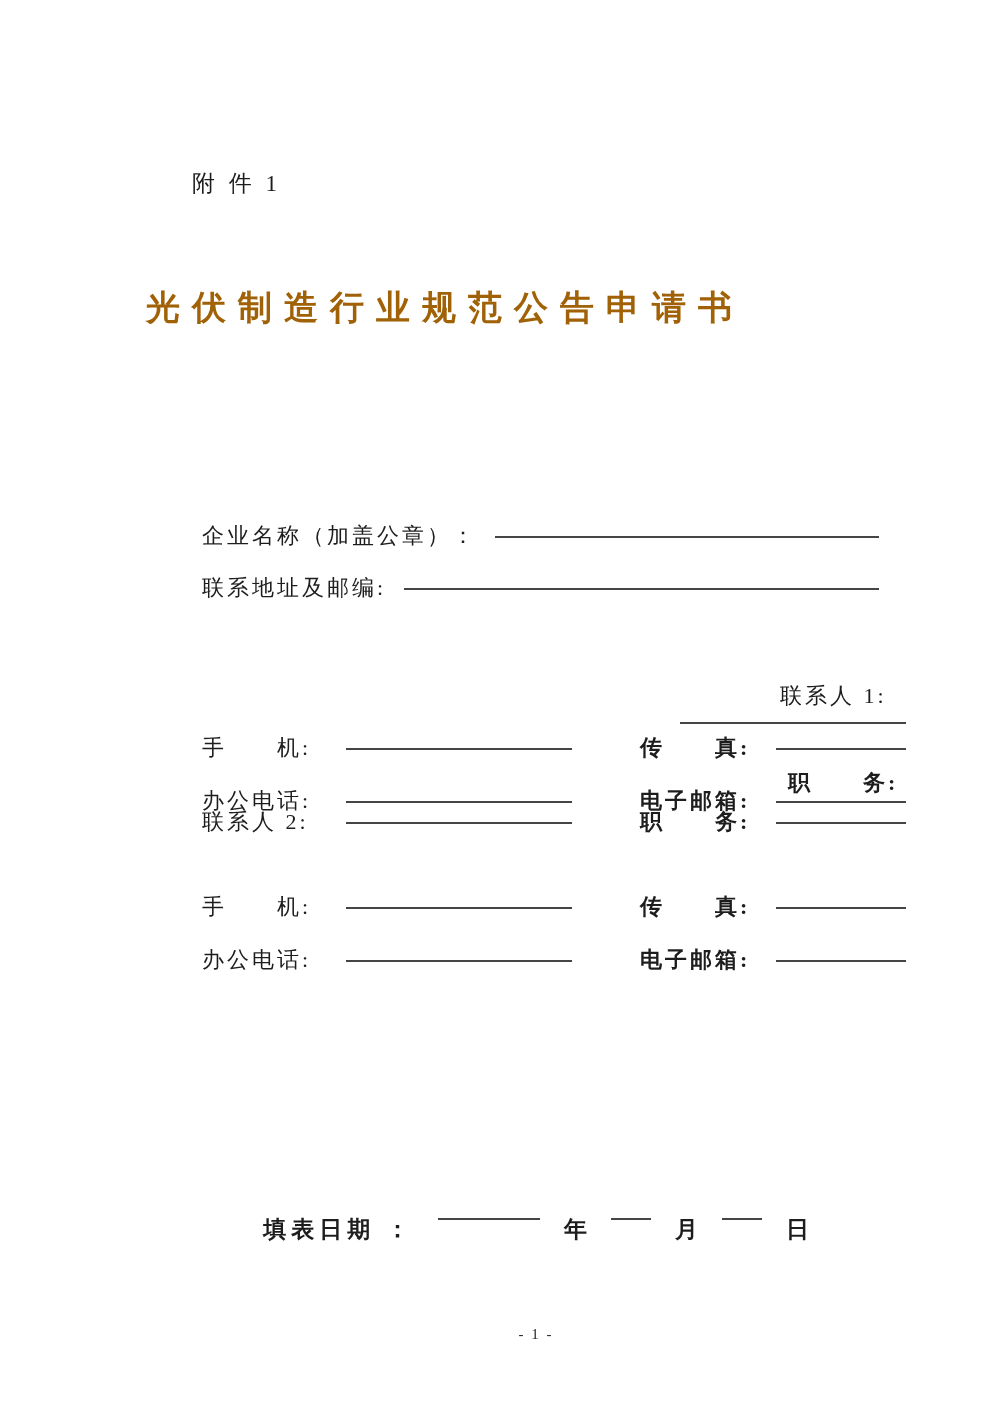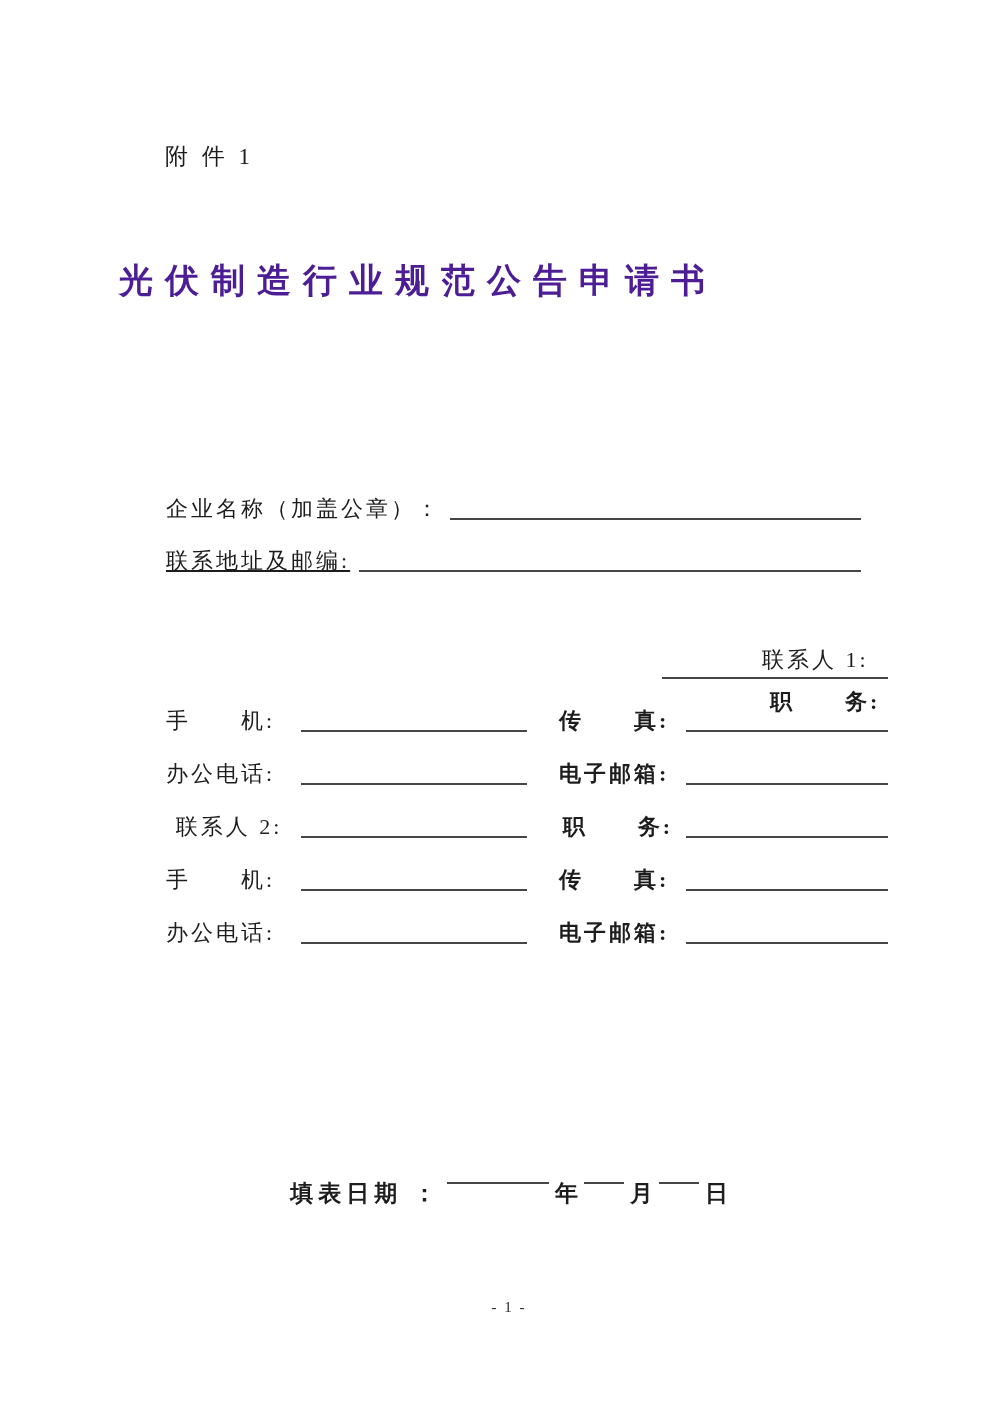--- a/index.html
+++ b/index.html
@@ -1,15 +1,15 @@
 <!DOCTYPE html>
 <html><head>
 <meta charset="utf-8">
 <style>
-  * { margin: 3px; padding: 0; box-sizing: border-box; }
+  * { margin: 12px; padding: 0; box-sizing: border-box; }
   html, body { width: 1000px; height: 1414px; }
   body {
     position: relative;
     background: #ffffff;
     color: #1d1d1d;
     font-family: "Liberation Serif", "DejaVu Serif", serif;
     overflow: hidden;
   }
 
   .attachment-label {
@@ -22,21 +22,21 @@
   .doc-title {
     position: absolute;
     top: 249px; left: 0;
     width: 792px;
     text-align: center;
     text-indent: 26px;
     font-family: "Liberation Sans", "DejaVu Sans", sans-serif;
     font-weight: 700;
     font-size: 34px;
     letter-spacing: 12px;
-    color: #4c1d95;
+    color: #a16207;
     white-space: nowrap;
   }
 
   .fill-row {
     position: absolute;
     display: flex;
     align-items: flex-end;
     height: 36px;
     font-size: 22px;
     white-space: nowrap;
@@ -50,29 +50,29 @@
   .line {
     height: 1px;
     border-bottom: 2px solid #454545;
     font-size: 20px;
     line-height: 1;
   }
 
   
   .row-wide { left: 154px; width: 701px; }
   .row-company { top: 478px; }
-  .row-address { top: 530px; text-decoration: underline; }
+  .row-address { top: 530px; }
   .row-wide .line { flex: 1 1 auto; margin-left: 6px; }
 
   
   .row-contact { left: 154px; width: 728px; }
   .row-c0 { top: 637px; flex-direction: column; }
   .row-c1 { top: 690px; }
   .row-c2 { top: 743px; }
-  .row-c3 { top: 796px; text-align: center; }
+  .row-c3 { top: 764px; }
   .row-c4 { top: 849px; }
   .row-c5 { top: 902px; }
   .row-contact .lbl-left  { width: 126px; }
   .row-contact .line-left { width: 226px; margin-left: 6px; flex: none; }
   .row-contact .gap       { width: 20px; flex: none; }
   .row-contact .lbl-right { width: 118px; font-weight: bold; }
   .row-contact .line-right{ flex: 1 1 auto; margin-left: 6px; }
 
   .date-row {
     position: absolute;

